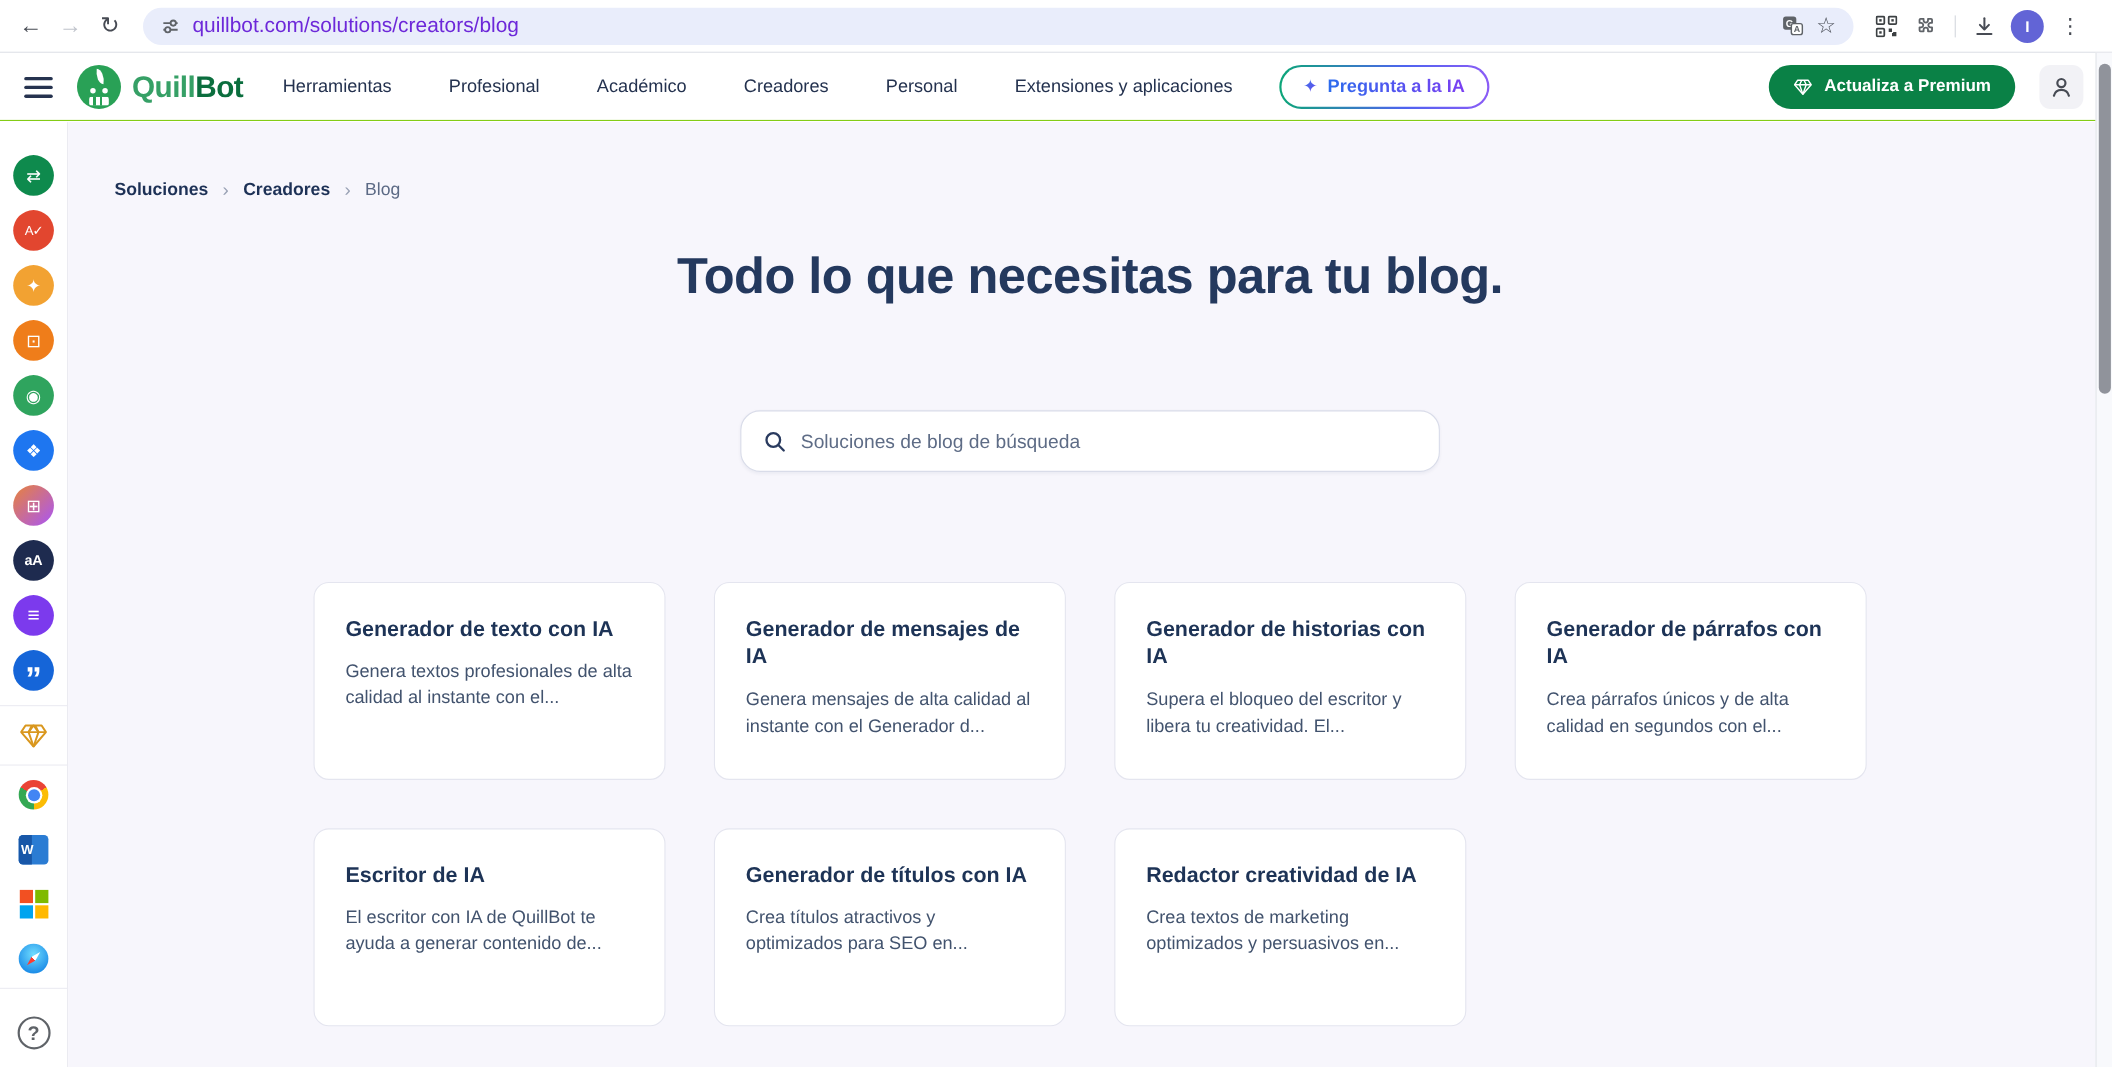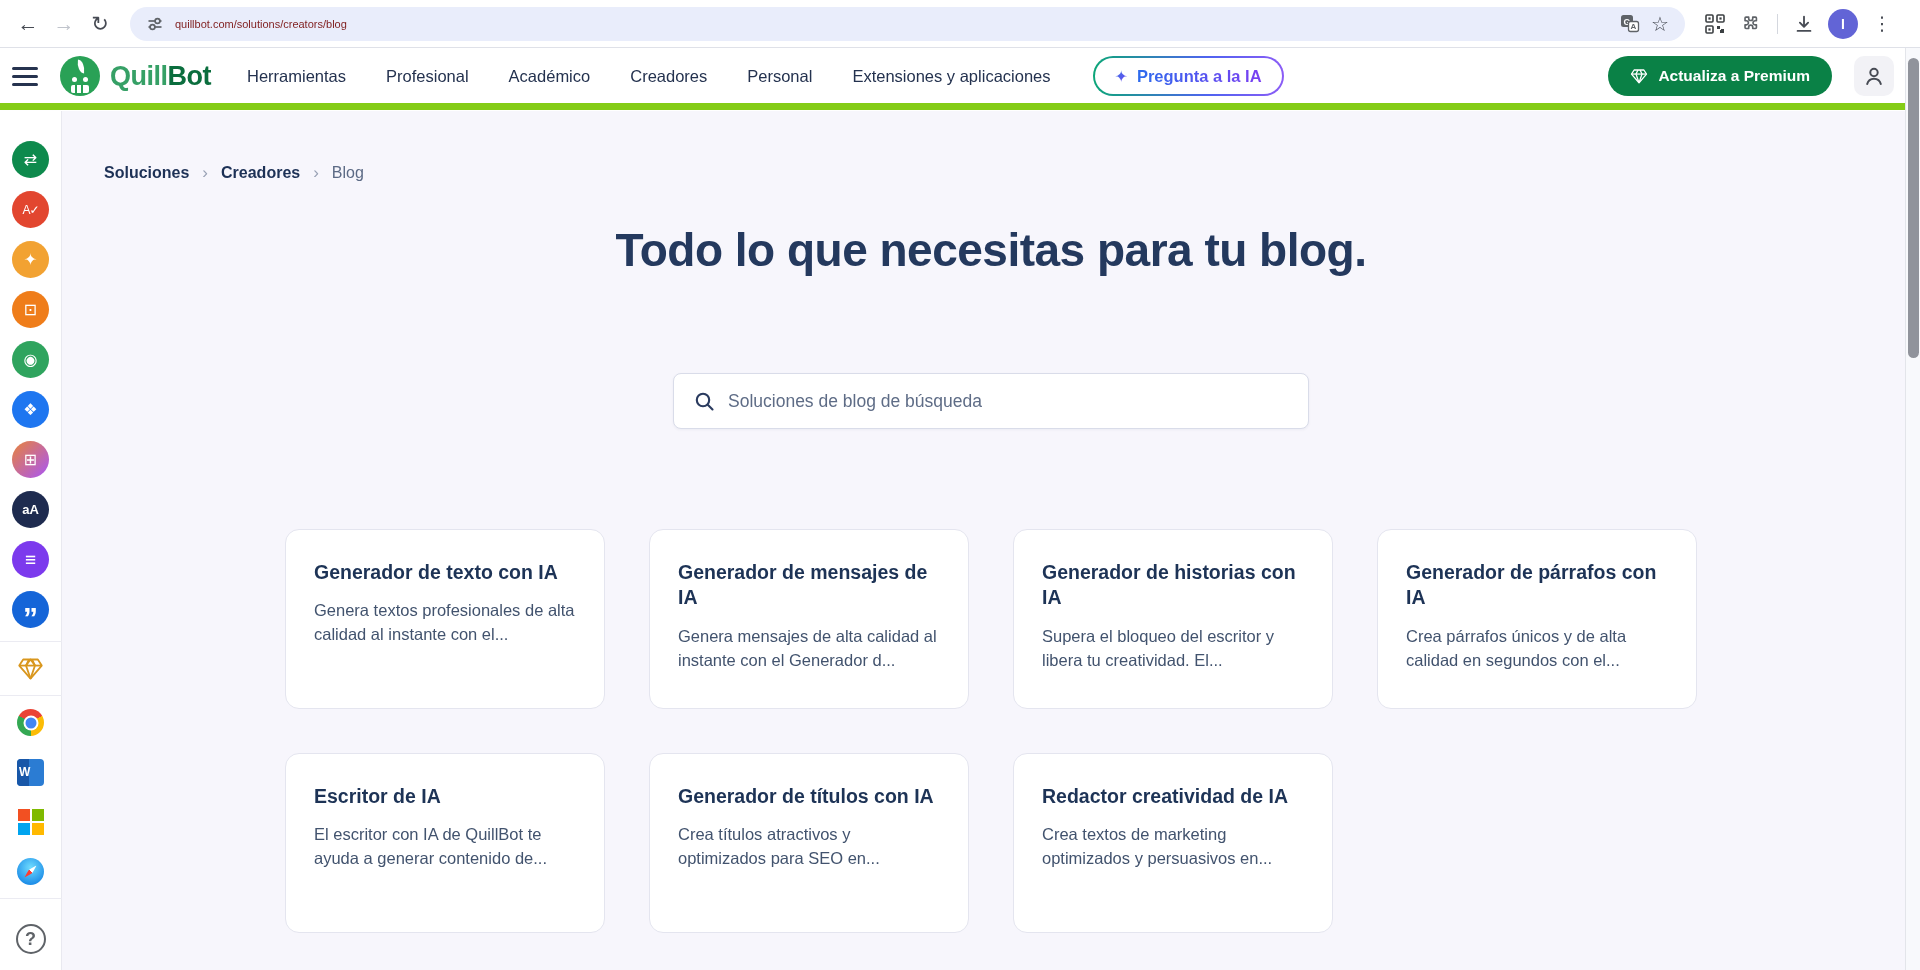--- a/index.html
+++ b/index.html
@@ -6,43 +6,43 @@
   html,body { width:1920px; height:970px; overflow:hidden; font-family:"Liberation Sans",sans-serif; background:#fff; }
 
   
   .browser-bar { position:absolute; top:0; left:0; right:0; height:48px; background:#fff;
     border-bottom:1px solid #dfe1e8; display:flex; align-items:center; padding:0 20px 0 10px; }
   .bbtn { width:36px; height:36px; display:flex; align-items:center; justify-content:center;
     font-size:21px; color:#474b54; border-radius:50%; flex:0 0 auto; }
   .bbtn.disabled { color:#c0c4cc; }
   .omnibox { flex:1; height:34px; margin:0 12px; background:#e9edfb; border-radius:17px;
     display:flex; align-items:center; padding:0 16px; gap:11px; min-width:0; }
-  .omnibox .url { font-size:11px; color:#7f1d1d; white-space:nowrap; overflow:hidden; flex:0 1 auto; }
+  .omnibox .url { font-size:19px; color:#6d28d9; white-space:nowrap; overflow:hidden; flex:0 1 auto; }
   .omnibox .spacer { flex:1; }
   .vdiv { width:1px; height:20px; background:#d4d7de; margin:0 8px; flex:0 0 auto; }
   .avatar { width:30px; height:30px; border-radius:50%; background:#6264d6; color:#fff;
     font-size:14px; font-weight:bold; display:flex; align-items:center; justify-content:center; margin:0 6px; flex:0 0 auto; }
 
   
   .site-header { position:absolute; top:49px; left:0; right:0; height:61px; background:#fff;
-    border-bottom:7px solid #84cc16; display:flex; align-items:center; padding:0 26px 0 12px; }
+    border-bottom:1px solid #84cc16; display:flex; align-items:center; padding:0 26px 0 22px; }
   .hamburger { width:26px; height:19px; display:flex; flex-direction:column; justify-content:space-between; cursor:pointer; flex:0 0 auto; }
   .hamburger span { display:block; height:3px; border-radius:2px; background:#26334f; }
   .logo { display:flex; align-items:center; gap:10px; margin-left:22px; flex:0 0 auto; }
   .logo-mark { position:relative; width:40px; height:40px; border-radius:50%; background:#29a156; }
   .logo-quill-feather { position:absolute; left:17px; top:4px; width:8px; height:13px; background:#fff;
     border-radius:0 100% 0 100%; transform:rotate(8deg); }
   .logo-eyes { position:absolute; left:12px; top:21px; width:5px; height:5px; border-radius:50%; background:#fff;
     box-shadow:11px 0 0 #fff; }
   .logo-mouth { position:absolute; left:11px; top:29px; width:18px; height:8px; background:#fff; border-radius:2px;
     background-image:linear-gradient(90deg,transparent 0 4px,#29a156 4px 6px,transparent 6px 10px,#29a156 10px 12px,transparent 12px); }
   .logo-word { font-size:27px; font-weight:bold; letter-spacing:-0.5px; }
   .logo-word .q { color:#36a066; }
   .logo-word .b { color:#0b6e3e; }
-  .main-nav { display:flex; gap:40px; margin-left:36px; flex:0 0 auto; }
+  .main-nav { display:flex; gap:52px; margin-left:36px; flex:0 0 auto; }
   .main-nav a { font-size:16.5px; color:#24324f; text-decoration:none; white-space:nowrap; cursor:pointer; }
   .ask-ai { margin-left:42px; padding:2px; border-radius:22px;
     background:linear-gradient(90deg,#0ca678,#4f63f0 60%,#8b5cf6); cursor:pointer; flex:0 0 auto; }
   .ask-ai-inner { background:#fff; border-radius:20px; height:36px; padding:0 20px; display:flex; align-items:center; gap:9px; }
   .ask-ai-spark { font-size:16px; background:linear-gradient(135deg,#2f7ae5,#7b3ff2);
     -webkit-background-clip:text; background-clip:text; color:transparent; }
   .ask-ai-label { font-size:16.5px; font-weight:bold; background:linear-gradient(90deg,#2c6bed,#7b3ff2);
     -webkit-background-clip:text; background-clip:text; color:transparent; white-space:nowrap; }
   .hspacer { flex:1; }
   .premium-btn { height:40px; border-radius:21px; background:#0a8146; color:#fff; border:none;
@@ -85,21 +85,21 @@
     color:#5f6368; font-size:18px; font-weight:bold; display:flex; align-items:center; justify-content:center; cursor:pointer; }
 
   
   .main { position:absolute; top:111px; left:62px; right:0; bottom:0; background:#f7f6fc; overflow:hidden; }
   .breadcrumb { padding:52px 0 0 42px; font-size:16px; display:flex; align-items:center; }
   .crumb { color:#1d3156; font-weight:bold; text-decoration:none; cursor:pointer; }
   .crumb-sep { color:#9aa2b5; margin:0 13px; font-size:17px; }
   .crumb-current { color:#5c6a85; }
   .hero-title { margin-top:40px; text-align:center; font-size:46px; font-weight:bold; color:#24395e; letter-spacing:-0.5px; }
   .search-box { width:636px; height:56px; margin:96px auto 0; background:#fff; border:1px solid #d9dce9;
-    border-radius:8px; display:flex; align-items:center; padding:0 20px; gap:13px;
+    border-radius:18px; display:flex; align-items:center; padding:0 20px; gap:13px;
     box-shadow:0 1px 3px rgba(25,39,80,0.05); }
   .search-box input { flex:1; border:none; outline:none; background:transparent; font-size:17.5px;
     color:#24324f; font-family:inherit; }
   .search-box input::placeholder { color:#5e6c86; opacity:1; }
   .cards-grid { width:1412px; margin:100px auto 0; display:grid; grid-template-columns:repeat(4,1fr);
     column-gap:30px; row-gap:43px;gap:44px; }
   .card { background:#fff; border:1px solid #e4e5ef; border-radius:14px; height:180px;
     padding:30px 28px; cursor:pointer; }
   .card h3 { font-size:19.5px; font-weight:bold; color:#1d3356; line-height:1.3; margin-bottom:14px; }
   .card p { font-size:16.5px; color:#42536e; line-height:1.45; }

